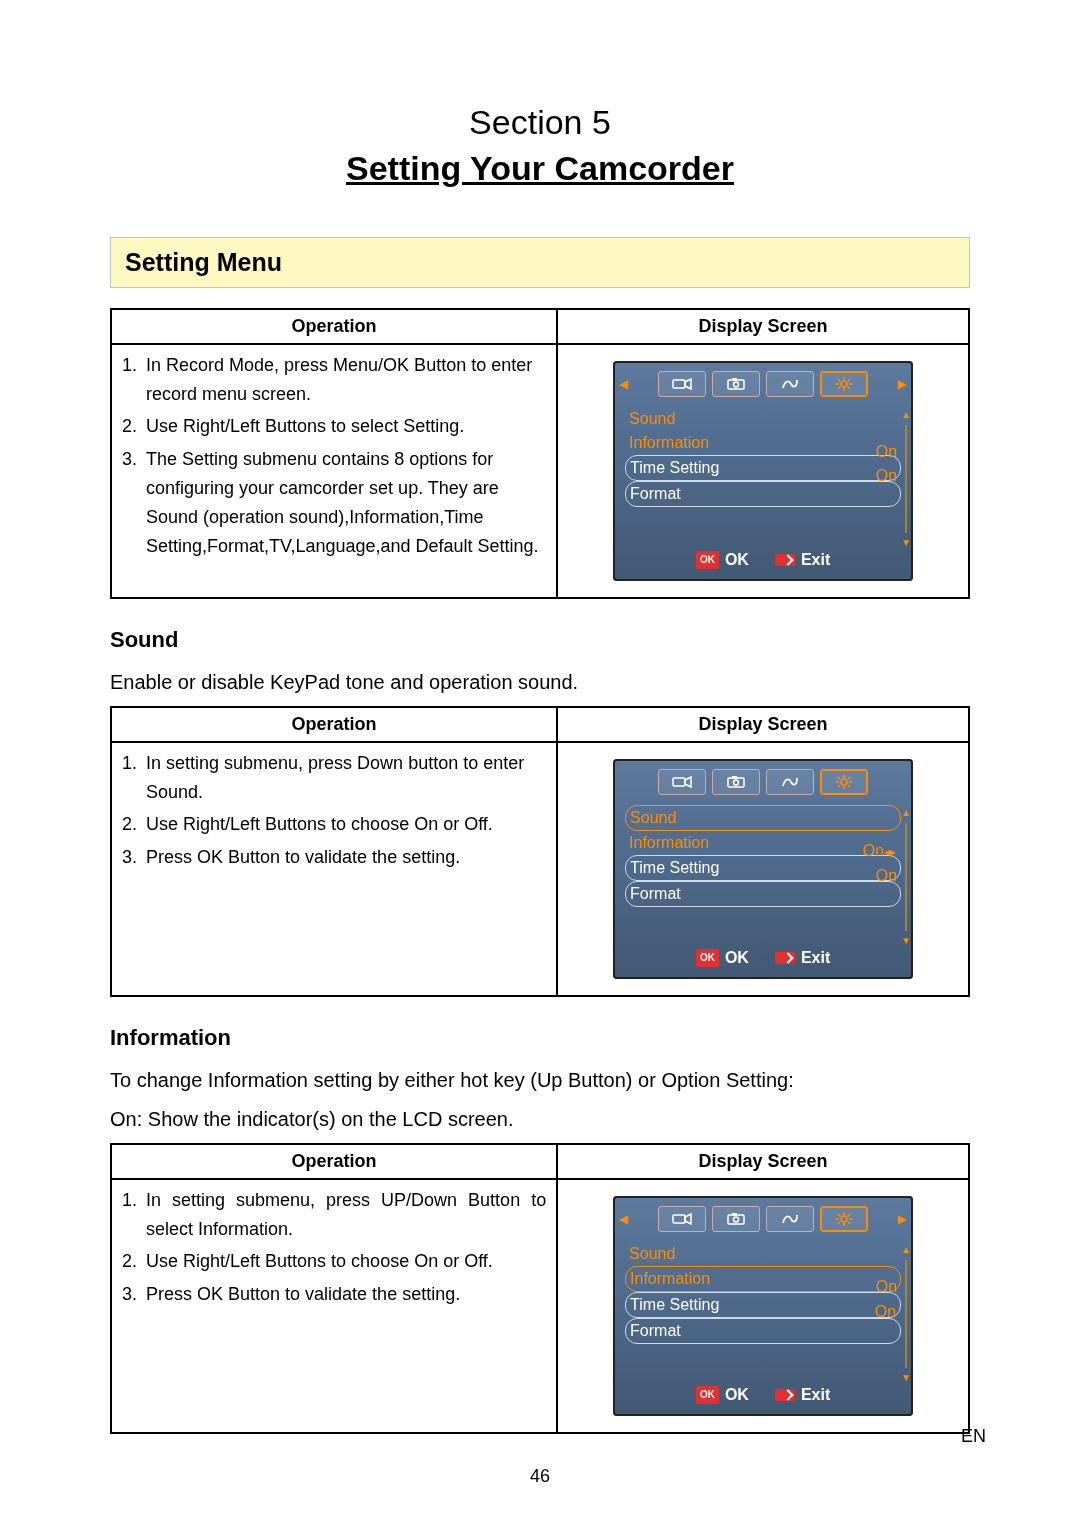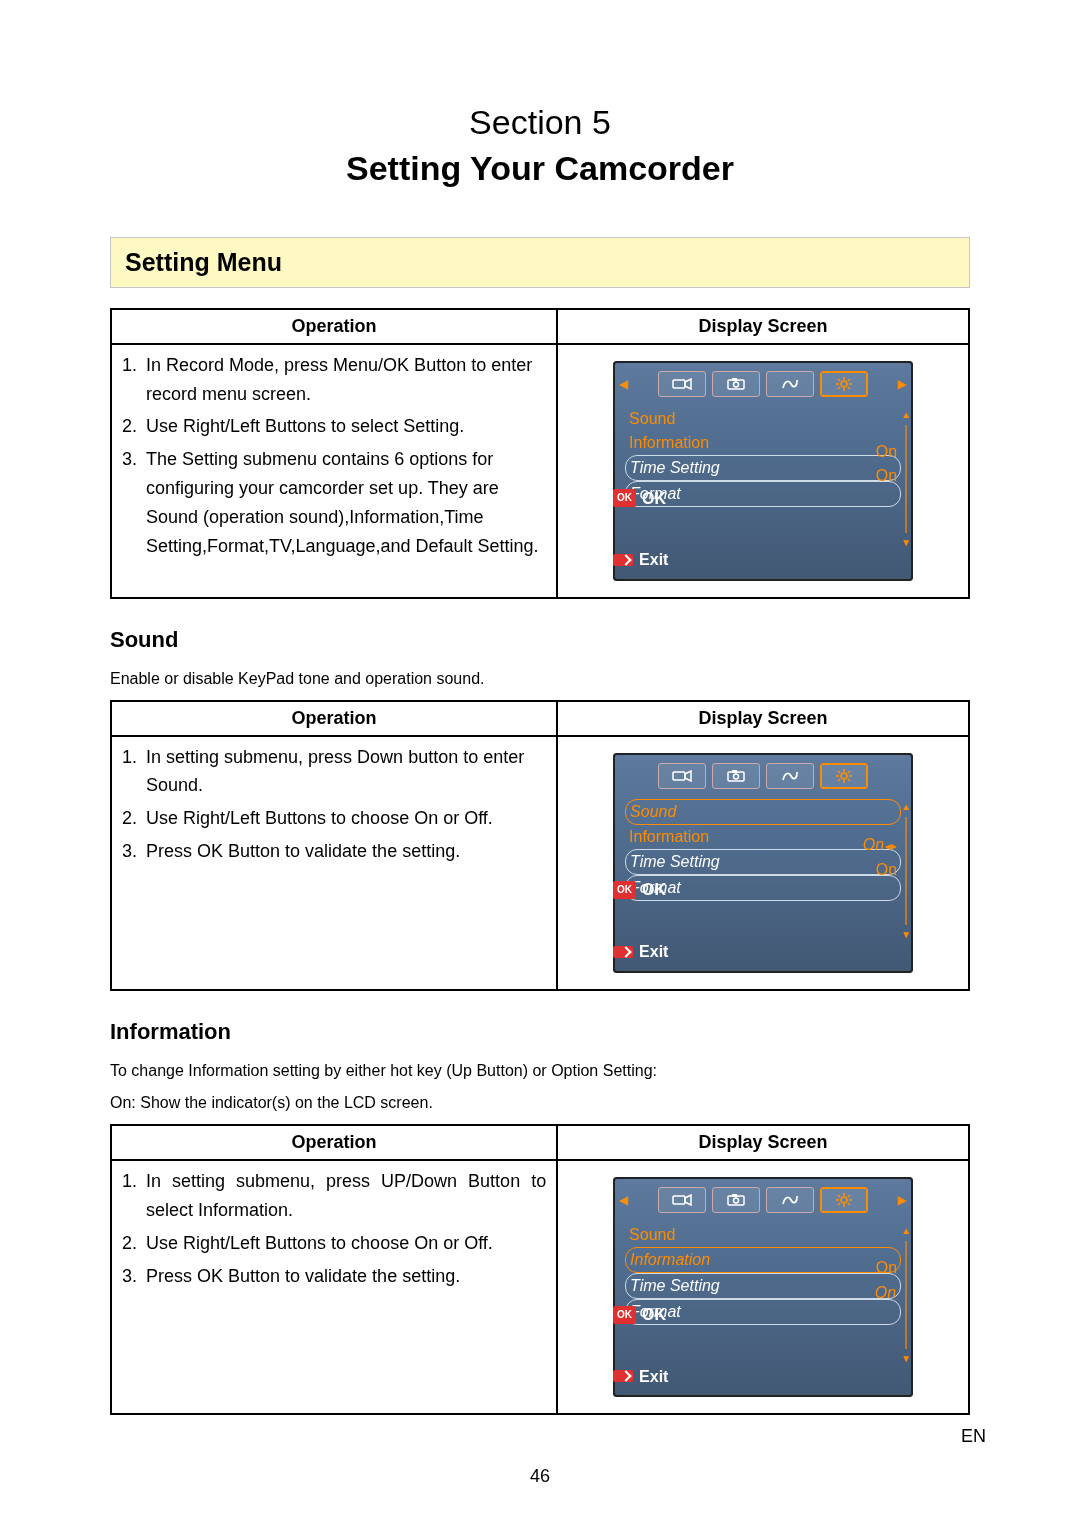--- a/index.html
+++ b/index.html
@@ -1,49 +1,49 @@
 <!DOCTYPE html>
 <html><head>
 <meta charset="utf-8">
 <style>
   html,body{margin:0;padding:0;background:#fff;}
   body{font-family:Arial,Helvetica,sans-serif;color:#000;width:1080px;height:1527px;position:relative;}
   .page{padding:100px 110px 0 110px;}
   .section-title{text-align:center;font-size:34px;line-height:1.35;margin:0 0 45px 0;font-weight:400;}
-  .section-title b{font-weight:700;}
+  .section-title b{font-weight:700;text-decoration:underline;}
   .h2bar{background:#fef9c3;border:1px solid #c5c5c5;padding:10px 14px;font-size:25px;font-weight:700;margin:0 0 20px 0;}
   .tbl{width:100%;border-collapse:collapse;table-layout:fixed;margin-bottom:28px;}
   .tbl th,.tbl td{border:2px solid #000;vertical-align:top;}
   .tbl th{font-size:18px;font-weight:700;text-align:center;padding:6px 15px;}
   .tbl td{font-size:18px;line-height:1.6;padding:6px 10px 10px 10px;}
   .tbl col.op{width:52%;}
   .tbl col.ds{width:48%;}
   .ol{padding-left:0;margin:0;}
   .ol .li{display:flex;margin-bottom:4px;}
   .ol .li .n{min-width:24px;}
   .ol .li .t{flex:1;}
   .ol.just .li .t{text-align:justify;}
   .subhead{font-size:22px;font-weight:700;margin:0 0 14px 0;}
-  .para{font-size:16px;line-height:1.55;margin:0 0 8px 0;}
+  .para{font-size:20px;line-height:1.55;margin:0 0 8px 0;}
   
   .lcd{width:300px;height:220px;margin:10px auto 6px auto;border-radius:4px;background:linear-gradient(#5e7b9f 0%,#516e91 35%,#425873 100%);box-shadow:inset 0 0 0 2px #222;position:relative;font-family:Arial,Helvetica,sans-serif;}
   .tabs{display:flex;justify-content:center;gap:6px;padding:10px 0 6px 0;}
   .tb{width:46px;height:24px;border:1px solid #caa;border-radius:3px;display:flex;align-items:center;justify-content:center;background:rgba(255,255,255,0.08);}
   .tb svg{display:block;}
   .tb.sel{border-color:#ff8c00;box-shadow:inset 0 0 0 1px #ff8c00;}
   .arrows{position:absolute;top:14px;font-size:12px;color:#ff8c00;}
   .arrows.l{left:6px;}
   .arrows.r{right:6px;}
   .rows{padding:4px 12px 0 12px;}
   .row{display:flex;justify-content:space-between;font-size:16px;color:#eef3f8;line-height:24px;height:24px;padding:0 4px;}
   .row.hl{color:#ff8c00;}
-  .row.box{border:1px solid #cfdbe6;border-radius:12px;color:#fff;font-style:italic;}
+  .row.box{border:1px solid #cfdbe6;border-radius:12px;color:#fff;}
   .row.box.hl{border-color:#ff8c00;color:#ff8c00;}
   .row .v{color:#ff8c00;margin-top:33px;}
-  .ftr{position:absolute;bottom:8px;left:0;right:0;display:flex;justify-content:center;gap:36px;color:#fff;font-size:16px;font-weight:700;flex-direction:column;}
+  .ftr{position:absolute;bottom:8px;left:0;right:0;display:flex;justify-content:center;gap:26px;color:#fff;font-size:16px;font-weight:700;}
   .ftr .btn{display:flex;align-items:center;gap:6px;}
   .okbadge{background:#e03030;color:#fff;font-size:10px;padding:1px 4px;border-radius:2px;font-weight:700;}
   .exitbadge{display:inline-block;width:20px;height:12px;background:#e03030;border-radius:2px;position:relative;}
   .exitbadge:after{content:"";position:absolute;right:3px;top:2px;width:8px;height:8px;border:2px solid #fff;border-left:0;border-bottom:0;transform:rotate(45deg);box-sizing:border-box;}
   .scrl{position:absolute;right:4px;top:46px;bottom:30px;width:6px;display:flex;flex-direction:column;align-items:center;justify-content:space-between;color:#ff8c00;font-size:10px;}
   .scrl .bar{flex:1;width:2px;background:#ff8c00;margin:2px 0;opacity:.6;}
   .pgftr{position:absolute;bottom:40px;left:0;right:0;font-size:18px;}
   .pgn{display:block;text-align:center;}
   .lang{position:absolute;right:94px;bottom:40px;}
 </style>
@@ -75,21 +75,21 @@
           <div class="li">
                 <span class="n">1.</span>
                 <span class="t">In Record Mode, press Menu/OK Button to enter record menu screen.</span>
               </div>
           <div class="li">
                 <span class="n">2.</span>
                 <span class="t">Use Right/Left Buttons to select Setting.</span>
               </div>
           <div class="li">
                 <span class="n">3.</span>
-                <span class="t">The Setting submenu contains 6 options for configuring your camcorder set up. They are Sound (operation sound),Information,Time Setting,Format,TV,Language,and Default Setting.</span>
+                <span class="t">The Setting submenu contains 8 options for configuring your camcorder set up. They are Sound (operation sound),Information,Time Setting,Format,TV,Language,and Default Setting.</span>
               </div>
         </div>
       </td>
       <td>
 
         <div class="lcd">
           <span class="arrows l">◀</span>
           <span class="arrows r">▶</span>
           <div class="tabs">
             <span class="tb">

